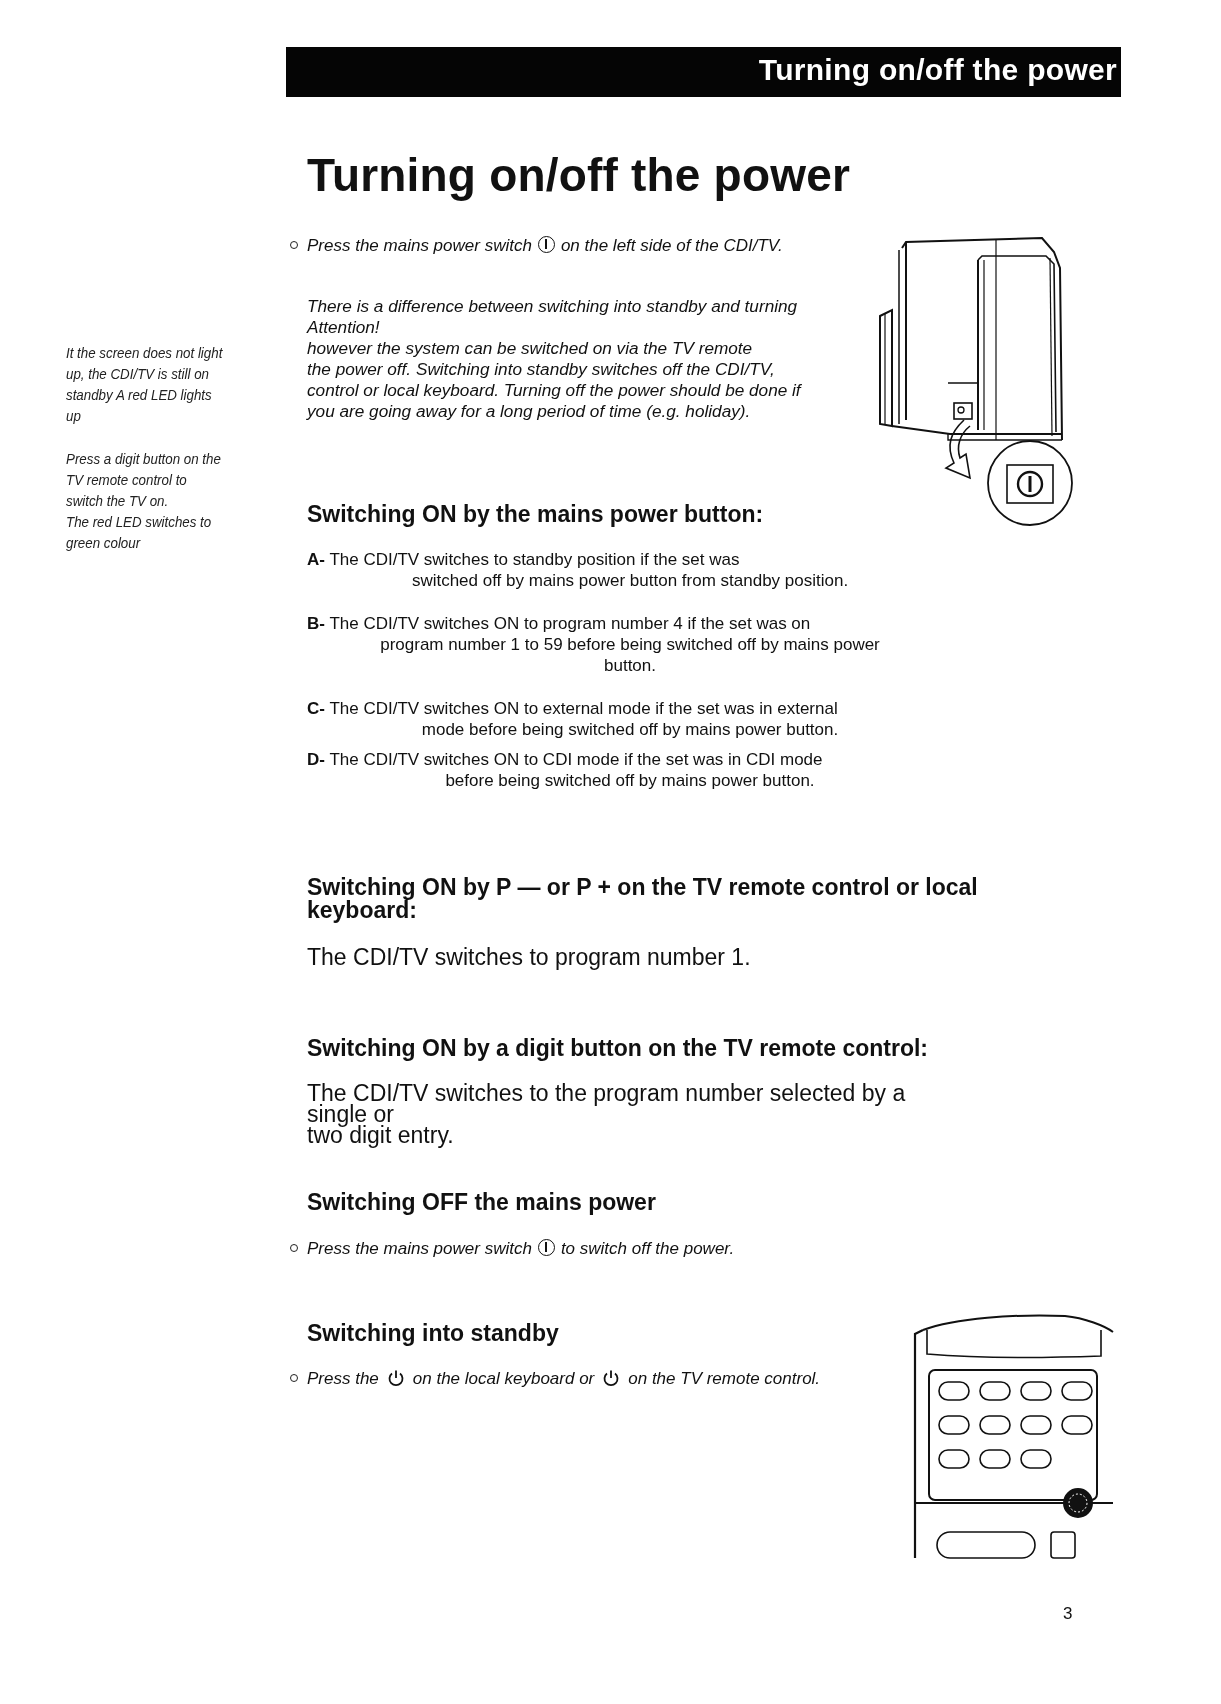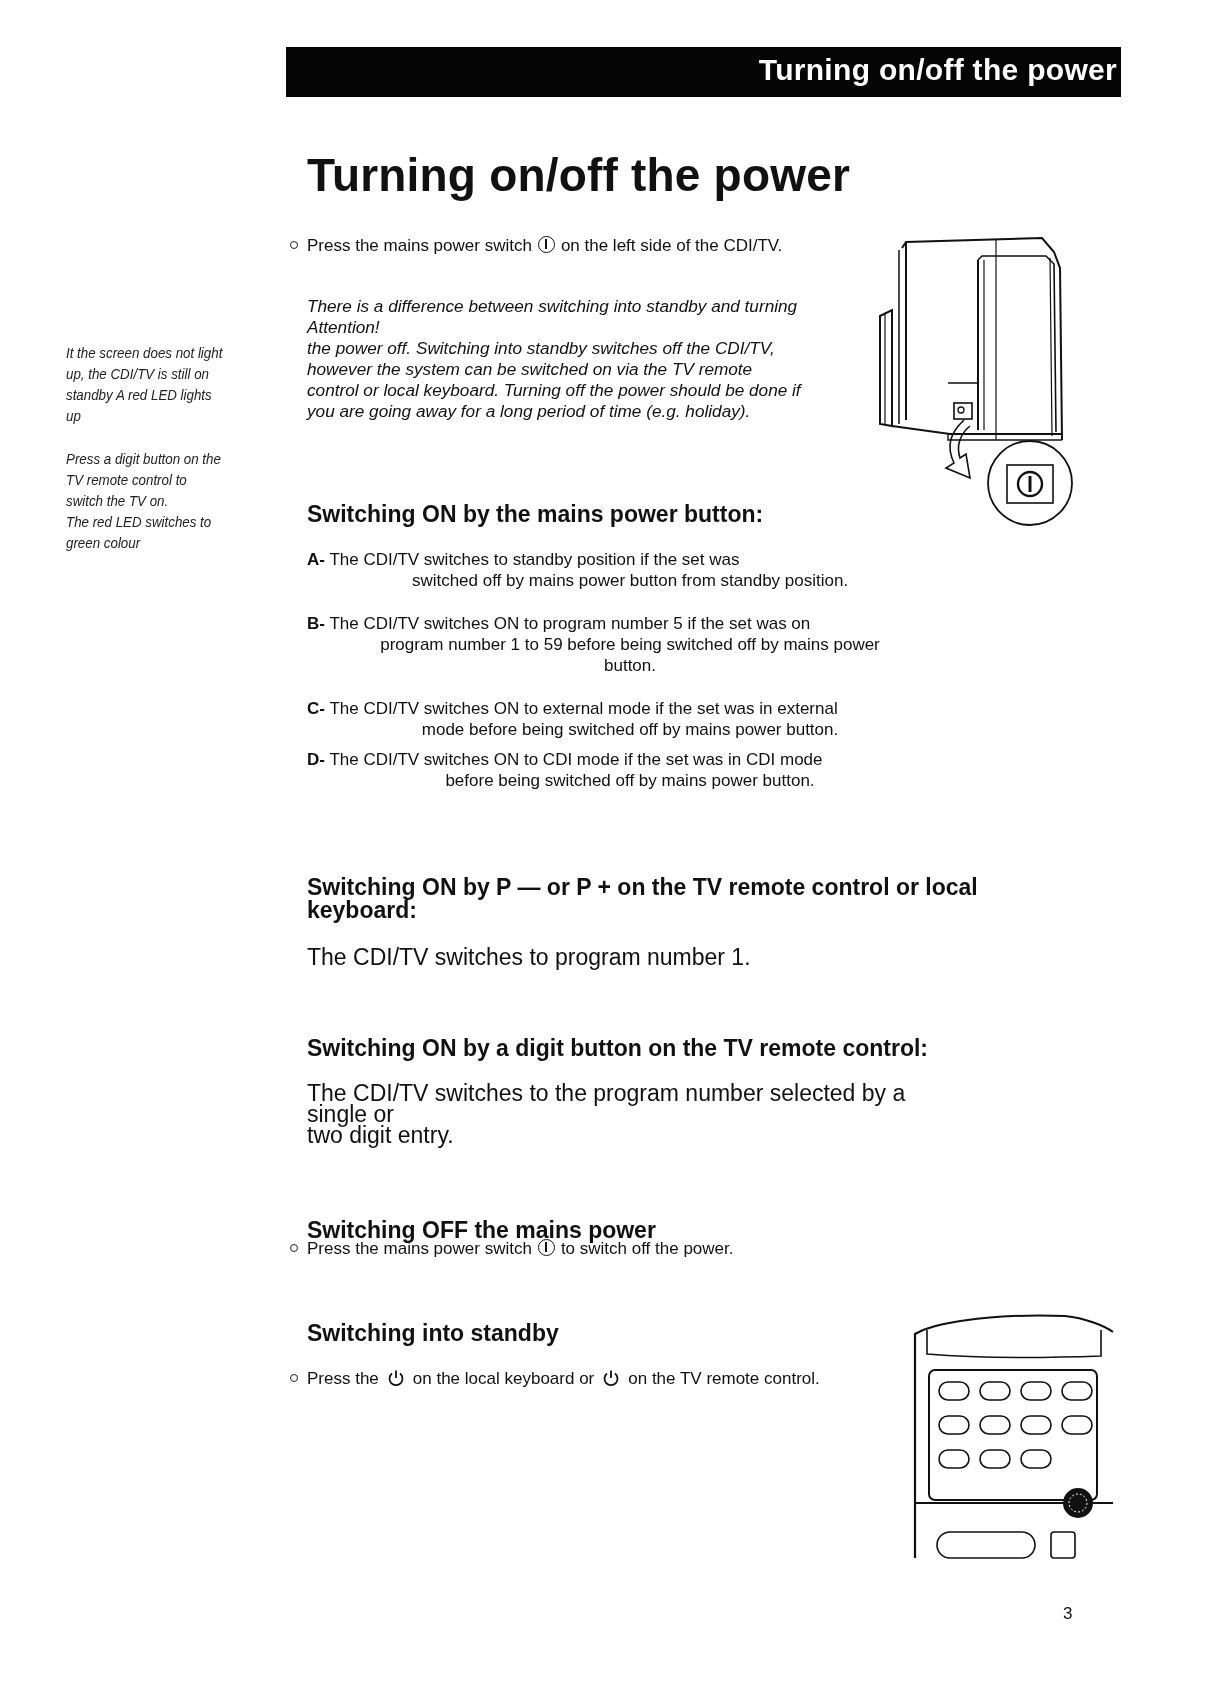--- a/index.html
+++ b/index.html
@@ -2,21 +2,21 @@
 <html><head>
 <meta charset="utf-8">
 <style>
   html, body { margin: 0; padding: 0; background: #ffffff; }
   body { width: 1221px; height: 1704px; position: relative; overflow: hidden; color: #111; font-family: "Liberation Sans", sans-serif; }
   .abs { position: absolute; }
   .header-bar { left: 286px; top: 47px; width: 835px; height: 50px; background: #050505; }
   .header-title { position: absolute; right: 4px; top: 6px; color: #fff; font-weight: bold; font-size: 30px; letter-spacing: 0.3px; font-family: "Liberation Sans", sans-serif; white-space: nowrap; }
   .page-title { left: 307px; top: 148px; font-size: 46px; font-weight: bold; letter-spacing: 0.2px; }
   .sidenote { left: 66px; width: 180px; font-style: italic; font-size: 15.5px; line-height: 21px; color: #222; font-family: "Liberation Sans", sans-serif; transform: scaleX(0.86); transform-origin: left top; width: 200px; }
-  .bullet-line { left: 290px; font-size: 17px; white-space: nowrap; }
+  .bullet-line { left: 290px; font-size: 17px; white-space: nowrap; font-style: italic; }
   .bullet-dot { display: inline-block; width: 6px; height: 6px; border: 1.4px solid #222; border-radius: 50%; margin-right: 9px; vertical-align: middle; position: relative; top: -2px; }
   .sym { display: inline-block; width: 15px; height: 15px; border: 1.6px solid #111; border-radius: 50%; position: relative; vertical-align: middle; top: -2px; margin: 0 6px; }
   .sym::after { content: ""; position: absolute; left: 6px; top: 2px; width: 2.4px; height: 10px; background: #111; }
   .standby-sym { display: inline-block; width: 18px; height: 18px; vertical-align: middle; margin: 0 8px; position: relative; top: -2px; }
   .attention { left: 307px; top: 296px; width: 580px; font-style: italic; font-size: 17.2px; line-height: 21px; }
   .h2 { left: 307px; font-weight: bold; font-size: 23px; line-height: 23px; }
   .para { left: 307px; width: 600px; font-size: 23px; line-height: 21px; }
   .item { left: 307px; width: 620px; font-size: 17px; line-height: 21px; }
   .item .lbl { font-weight: bold; }
   .item .cont { padding-left: 26px; display: block; text-align: center; }
@@ -46,22 +46,22 @@
   <div>green colour</div>
 </div>
 
 <div class="abs bullet-line" style="top:236px;">
   <span class="bullet-dot"></span><span>Press the mains power switch</span><span class="sym"></span><span>on the left side of the CDI/TV.</span>
 </div>
 
 <div class="abs attention">
   <div>There is a difference between switching into standby and turning</div>
   <div>Attention!</div>
+  <div>however the system can be switched on via the TV remote</div>
   <div>the power off. Switching into standby switches off the CDI/TV,</div>
-  <div>however the system can be switched on via the TV remote</div>
   <div>control or local keyboard. Turning off the power should be done if</div>
   <div>you are going away for a long period of time (e.g. holiday).</div>
 </div>
 
 <svg class="abs" style="left:880px; top:228px;" width="200" height="300" fill="none" stroke="#111" stroke-width="2">
 
   <path d="M22 20 L26 14 L162 10 L174 24 L180 40 L182 212"></path>
   <path d="M26 14 L26 192"></path>
   <path d="M19 22 L19 196" stroke-width="1.5"></path>
 
@@ -89,21 +89,21 @@
   <line x1="150" y1="248" x2="150" y2="264" stroke-width="3"></line>
 </svg>
 
 <div class="abs h2" style="top:503px;">Switching ON by the mains power button:</div>
 
 <div class="abs item" style="top:549px;">
   <div><span class="lbl">A-</span> <span>The CDI/TV switches to standby position if the set was</span></div>
   <span class="cont">switched off by mains power button from standby position.</span>
 </div>
 <div class="abs item" style="top:613px;">
-  <div><span class="lbl">B-</span> <span>The CDI/TV switches ON to program number 5 if the set was on</span></div>
+  <div><span class="lbl">B-</span> <span>The CDI/TV switches ON to program number 4 if the set was on</span></div>
   <span class="cont">program number 1 to 59 before being switched off by mains power</span>
   <span class="cont">button.</span>
 </div>
 <div class="abs item" style="top:698px;">
   <div><span class="lbl">C-</span> <span>The CDI/TV switches ON to external mode if the set was in external</span></div>
   <span class="cont">mode before being switched off by mains power button.</span>
 </div>
 <div class="abs item" style="top:749px;">
   <div><span class="lbl">D-</span> <span>The CDI/TV switches ON to CDI mode if the set was in CDI mode</span></div>
   <span class="cont">before being switched off by mains power button.</span>
@@ -114,21 +114,21 @@
   <div>keyboard:</div>
 </div>
 <div class="abs para" style="top:947px;">The CDI/TV switches to program number 1.</div>
 
 <div class="abs h2" style="top:1037px;">Switching ON by a digit button on the TV remote control:</div>
 <div class="abs para" style="top:1083px;">
   <div>The CDI/TV switches to the program number selected by a single or</div>
   <div>two digit entry.</div>
 </div>
 
-<div class="abs h2" style="top:1191px;margin-top:28px;">Switching OFF the mains power</div>
+<div class="abs h2" style="top:1191px;">Switching OFF the mains power</div>
 <div class="abs bullet-line" style="top:1239px;">
   <span class="bullet-dot"></span><span>Press the mains power switch</span><span class="sym"></span><span>to switch off the power.</span>
 </div>
 
 <div class="abs h2" style="top:1322px;">Switching into standby</div>
 <div class="abs bullet-line" style="top:1369px;">
   <span class="bullet-dot"></span><span>Press the</span><svg class="standby-sym" viewBox="0 0 18 18" fill="none" stroke="#111" stroke-width="1.8">
       <path d="M5 4.5 A6.5 6.5 0 1 0 13 4.5"></path>
       <line x1="9" y1="1.5" x2="9" y2="9"></line>
     </svg><span>on the local keyboard or</span><svg class="standby-sym" viewBox="0 0 18 18" fill="none" stroke="#111" stroke-width="1.8">

